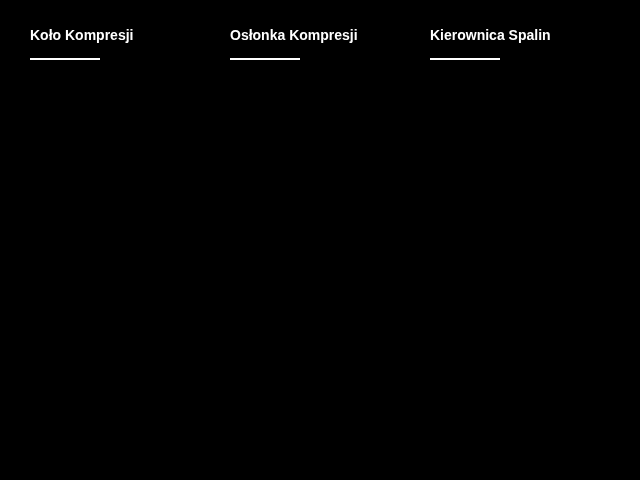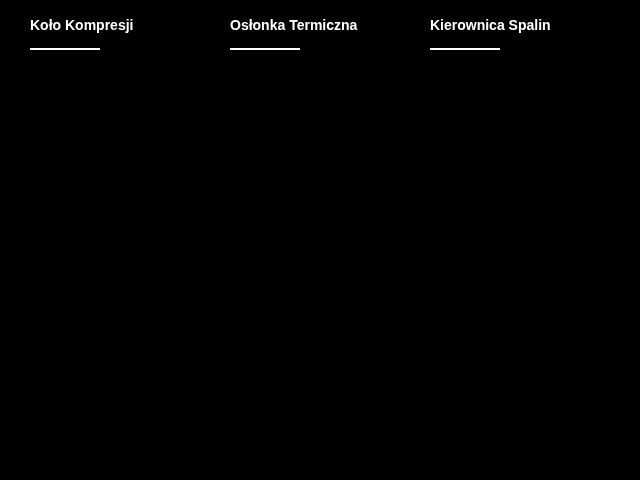--- a/index.html
+++ b/index.html
@@ -18,20 +18,21 @@
     position: absolute;
     top: 18px;
     left: 30px;
     display: grid;
     grid-template-columns: 200px 200px 200px;
     grid-auto-rows: 60px;
     grid-auto-flow: column;
   }
   .field {
     display: block;
+    margin-top: 10px;
   }
   .field-label {
     display: block;
     color: #ffffff;
     font-size: 14px;
     font-weight: 700;
     line-height: 14px;
     white-space: nowrap;
   }
   .field-input {
@@ -50,21 +51,21 @@
 </head>
 <body>
 
 <div class="form-grid">
 
   <div class="field">
     <span class="field-label">Koło Kompresji</span>
     <div class="field-input"></div>
   </div>
   <div class="field">
-    <span class="field-label">Osłonka Termiczna</span>
+    <span class="field-label">Osłonka Kompresji</span>
     <div class="field-input"></div>
   </div>
   <div class="field">
     <span class="field-label">Kierownica Spalin</span>
     <div class="field-input"></div>
   </div>
 
 </div>
 
 </body></html>

